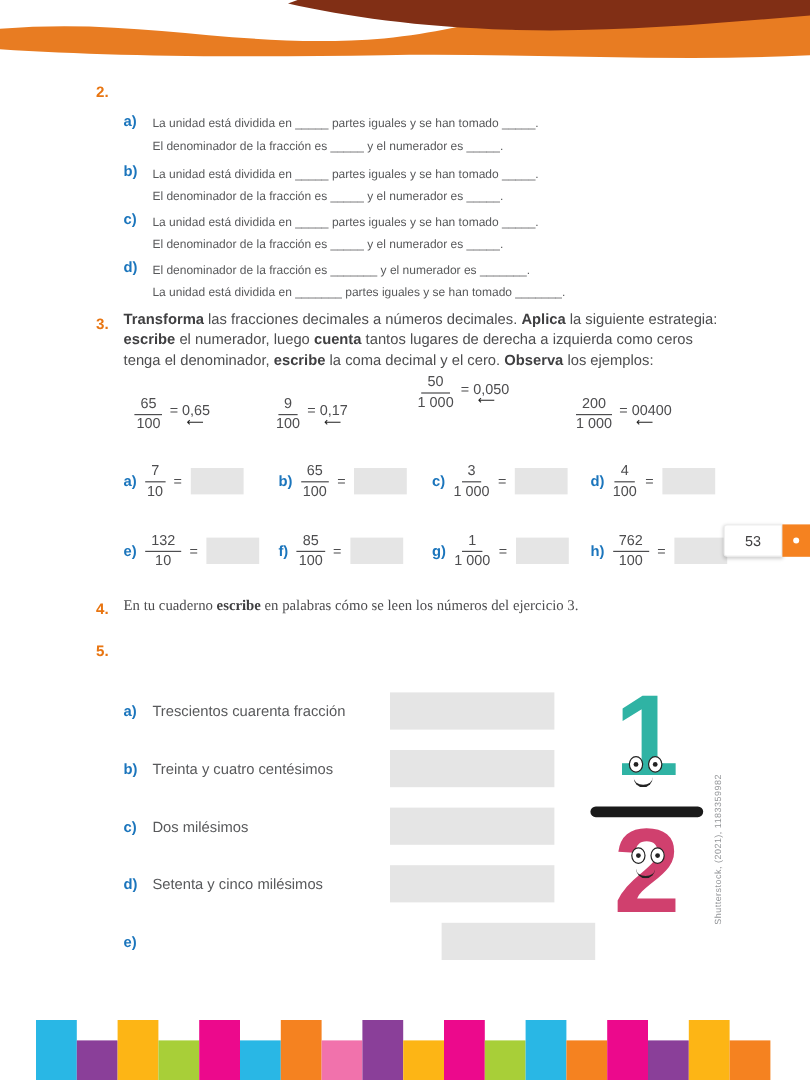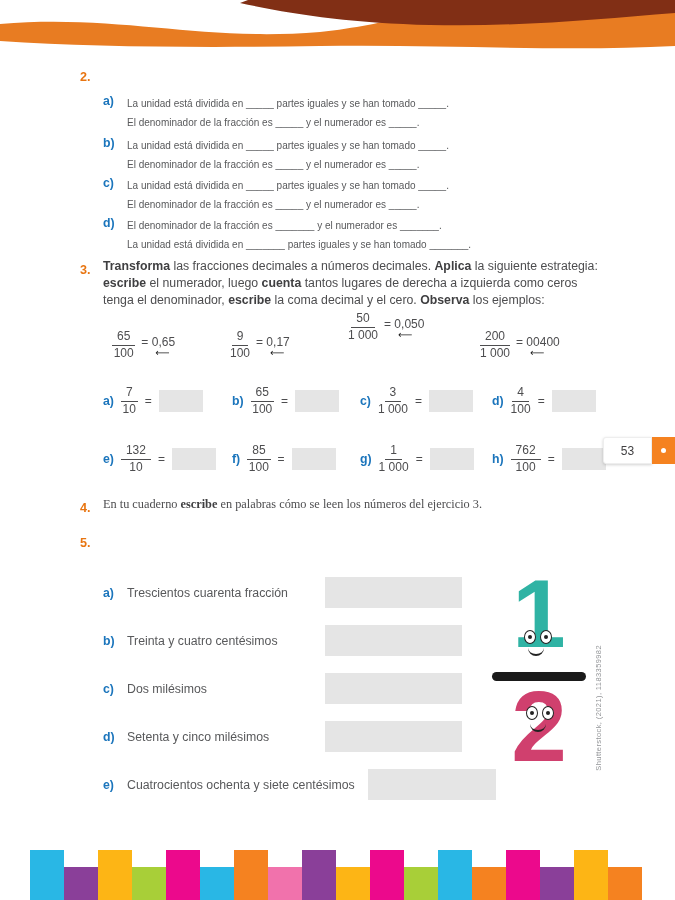--- a/index.html
+++ b/index.html
@@ -255,21 +255,20 @@
     <span class="wtext">Dos milésimos</span>
     <span class="wbox" style="left:222px;width:137px;"></span>
   </div>
   <div class="word-row" style="top:722px;">
     <span class="ilet">d)</span>
     <span class="wtext">Setenta y cinco milésimos</span>
     <span class="wbox" style="left:222px;width:137px;"></span>
   </div>
   <div class="word-row" style="top:770px;">
     <span class="ilet">e)</span>
-    <span class="wtext">Cuatrocientos ochenta y siete centésimos</span>
     <span class="wbox" style="left:265px;width:128px;"></span>
   </div>
 
   <div class="illus">
     <span class="numeral n-one">1</span>
     <span class="eye" style="left:46px;top:50px;"></span>
     <span class="eye" style="left:62px;top:50px;"></span>
     <span class="smile" style="left:50px;top:66px;"></span>
     <div class="frac-bar"></div>
     <span class="numeral n-two">2</span>

